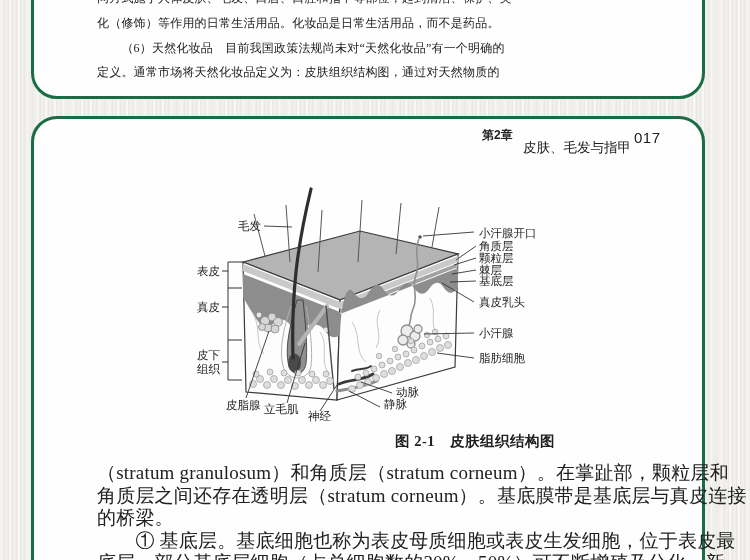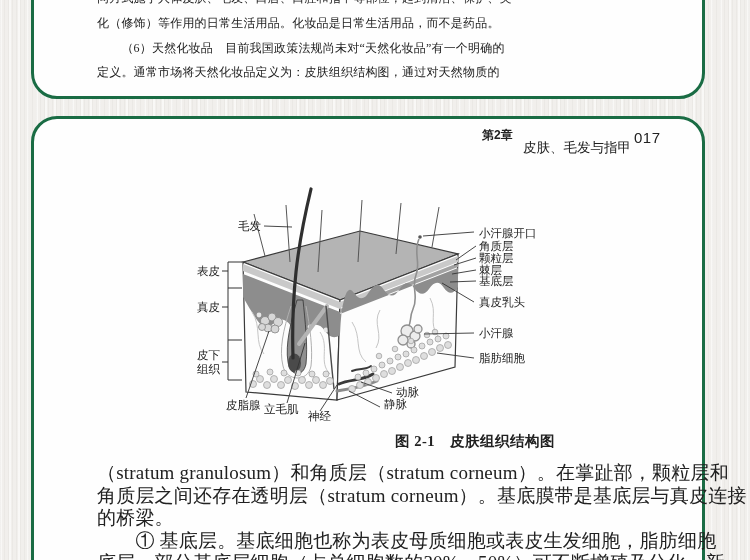--- a/index.html
+++ b/index.html
@@ -224,14 +224,14 @@
   <text x="308" y="420">神经</text>
   <text x="396" y="396">动脉</text>
   <text x="384" y="408">静脉</text>
 </svg>
 
 <div class="fig-caption">图 2-1　皮肤组织结构图</div>
 
 <div class="bline" style="top:463px">（stratum granulosum）和角质层（stratum corneum）。在掌趾部，颗粒层和</div>
 <div class="bline" style="top:485.5px">角质层之间还存在透明层（stratum corneum）。基底膜带是基底层与真皮连接</div>
 <div class="bline" style="top:508px">的桥梁。</div>
-<div class="bline" style="top:530.5px">　　① 基底层。基底细胞也称为表皮母质细胞或表皮生发细胞，脂肪细胞</div>
+<div class="bline" style="top:530.5px">　　① 基底层。基底细胞也称为表皮母质细胞或表皮生发细胞，位于表皮最</div>
 <div class="bline" style="top:553px">底层，部分基底层细胞（占总细胞数的30%～50%）可不断增殖及分化，新</div>
 
 </body></html>

